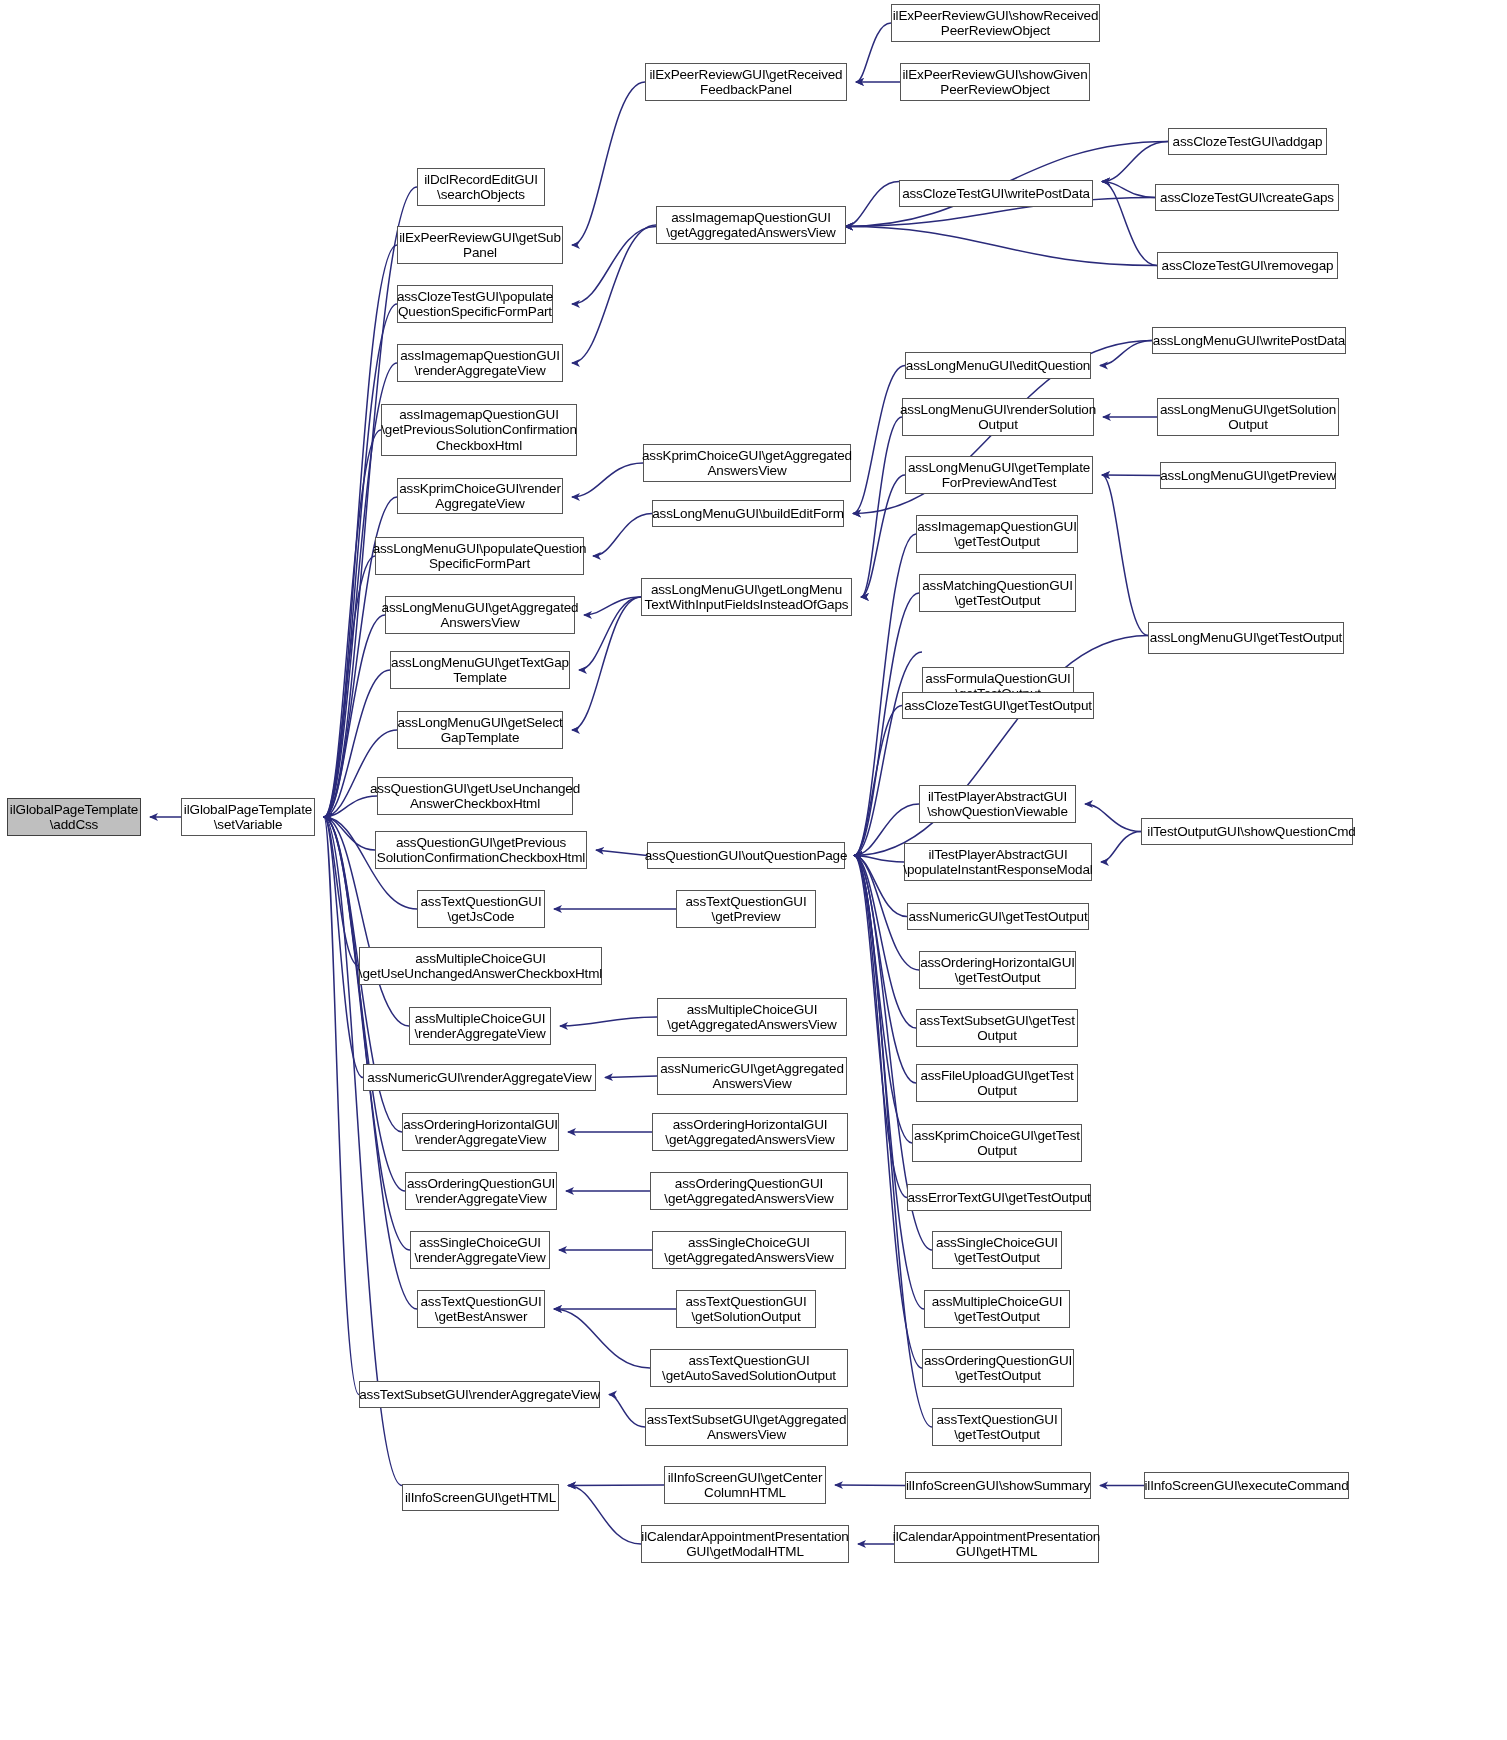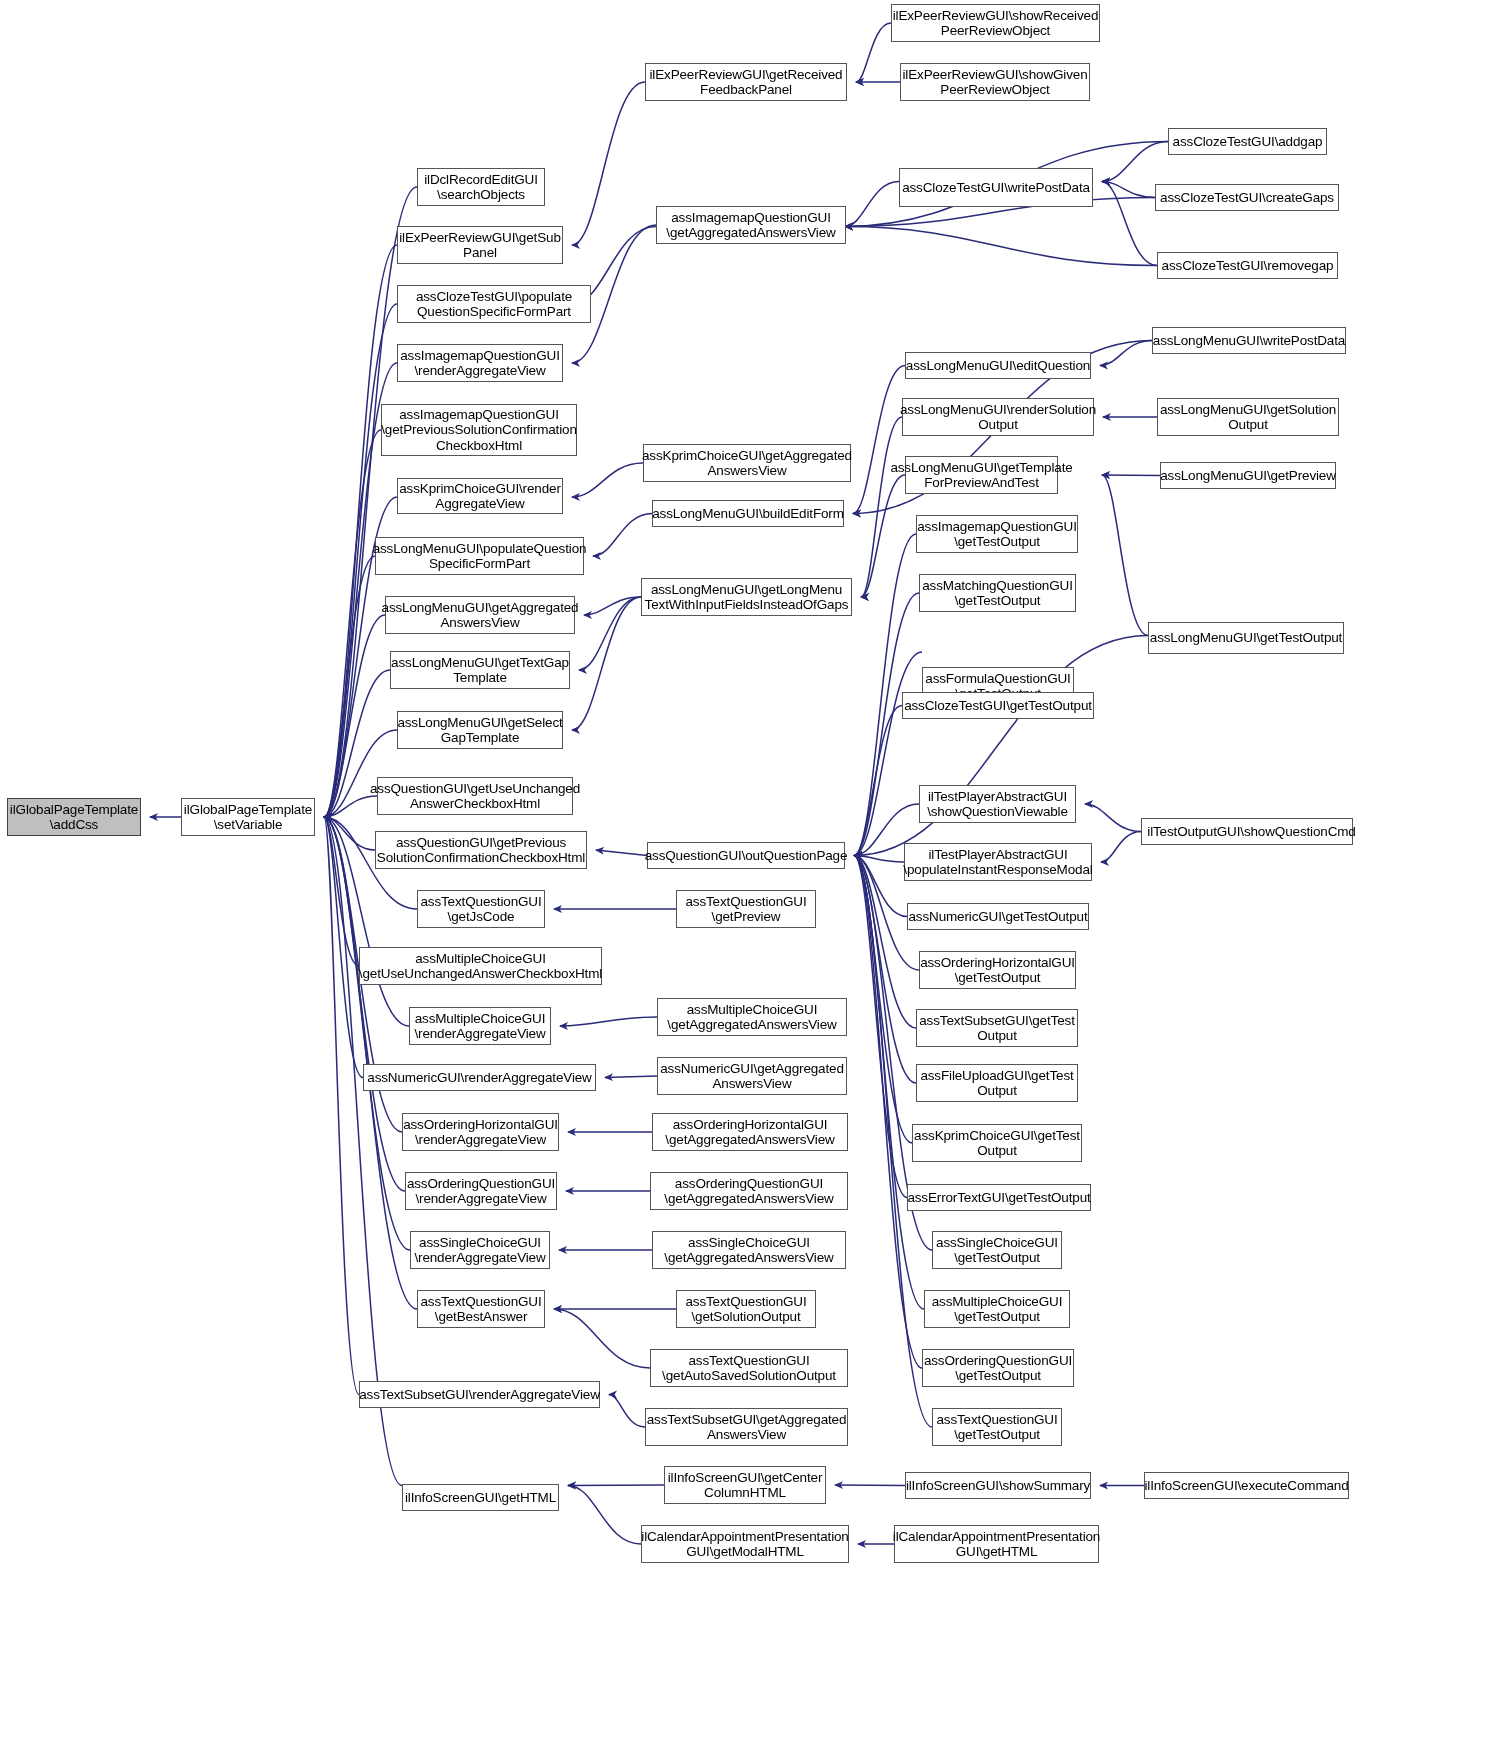--- a/index.html
+++ b/index.html
@@ -137,21 +137,21 @@
   </svg>
   <div id="node-layer">
       <div class="node root" style="left: 7px; top: 798px; width: 134px; height: 38px;">ilGlobalPageTemplate
 \addCss</div>
       <div class="node" style="left: 181px; top: 798px; width: 134px; height: 38px;">ilGlobalPageTemplate
 \setVariable</div>
       <div class="node" style="left: 417px; top: 168px; width: 128px; height: 38px;">ilDclRecordEditGUI
 \searchObjects</div>
       <div class="node" style="left: 397px; top: 226px; width: 166px; height: 38px;">ilExPeerReviewGUI\getSub
 Panel</div>
-      <div class="node" style="left: 397px; top: 285px; width: 194px; height: 38px;">assClozeTestGUI\populate
+      <div class="node" style="left: 397px; top: 285px; width: 156px; height: 38px;">assClozeTestGUI\populate
 QuestionSpecificFormPart</div>
       <div class="node" style="left: 397px; top: 344px; width: 166px; height: 38px;">assImagemapQuestionGUI
 \renderAggregateView</div>
       <div class="node" style="left: 381px; top: 404px; width: 196px; height: 52px;">assImagemapQuestionGUI
 \getPreviousSolutionConfirmation
 CheckboxHtml</div>
       <div class="node" style="left: 397px; top: 478px; width: 166px; height: 36px;">assKprimChoiceGUI\render
 AggregateView</div>
       <div class="node" style="left: 375px; top: 537px; width: 209px; height: 38px;">assLongMenuGUI\populateQuestion
 SpecificFormPart</div>
@@ -212,25 +212,25 @@
       <div class="node" style="left: 645px; top: 1408px; width: 203px; height: 38px;">assTextSubsetGUI\getAggregated
 AnswersView</div>
       <div class="node" style="left: 664px; top: 1466px; width: 162px; height: 38px;">ilInfoScreenGUI\getCenter
 ColumnHTML</div>
       <div class="node" style="left: 641px; top: 1525px; width: 208px; height: 38px;">ilCalendarAppointmentPresentation
 GUI\getModalHTML</div>
       <div class="node" style="left: 891px; top: 4px; width: 209px; height: 38px;">ilExPeerReviewGUI\showReceived
 PeerReviewObject</div>
       <div class="node" style="left: 900px; top: 63px; width: 190px; height: 38px;">ilExPeerReviewGUI\showGiven
 PeerReviewObject</div>
-      <div class="node" style="left: 899px; top: 168px; width: 194px; height: 39px;">assClozeTestGUI\writePostData</div>
+      <div class="node" style="left: 899px; top: 180px; width: 194px; height: 27px;">assClozeTestGUI\writePostData</div>
       <div class="node" style="left: 905px; top: 352px; width: 186px; height: 27px;">assLongMenuGUI\editQuestion</div>
       <div class="node" style="left: 902px; top: 398px; width: 192px; height: 38px;">assLongMenuGUI\renderSolution
 Output</div>
-      <div class="node" style="left: 905px; top: 456px; width: 153px; height: 38px;">assLongMenuGUI\getTemplate
+      <div class="node" style="left: 905px; top: 456px; width: 188px; height: 38px;">assLongMenuGUI\getTemplate
 ForPreviewAndTest</div>
       <div class="node" style="left: 916px; top: 515px; width: 162px; height: 38px;">assImagemapQuestionGUI
 \getTestOutput</div>
       <div class="node" style="left: 919px; top: 574px; width: 157px; height: 38px;">assMatchingQuestionGUI
 \getTestOutput</div>
       <div class="node" style="left: 922px; top: 633px; width: 152px; height: 38px; margin-top: 34px;">assFormulaQuestionGUI
 \getTestOutput</div>
       <div class="node" style="left: 902px; top: 692px; width: 192px; height: 27px;">assClozeTestGUI\getTestOutput</div>
       <div class="node" style="left: 919px; top: 785px; width: 157px; height: 38px;">ilTestPlayerAbstractGUI
 \showQuestionViewable</div>

